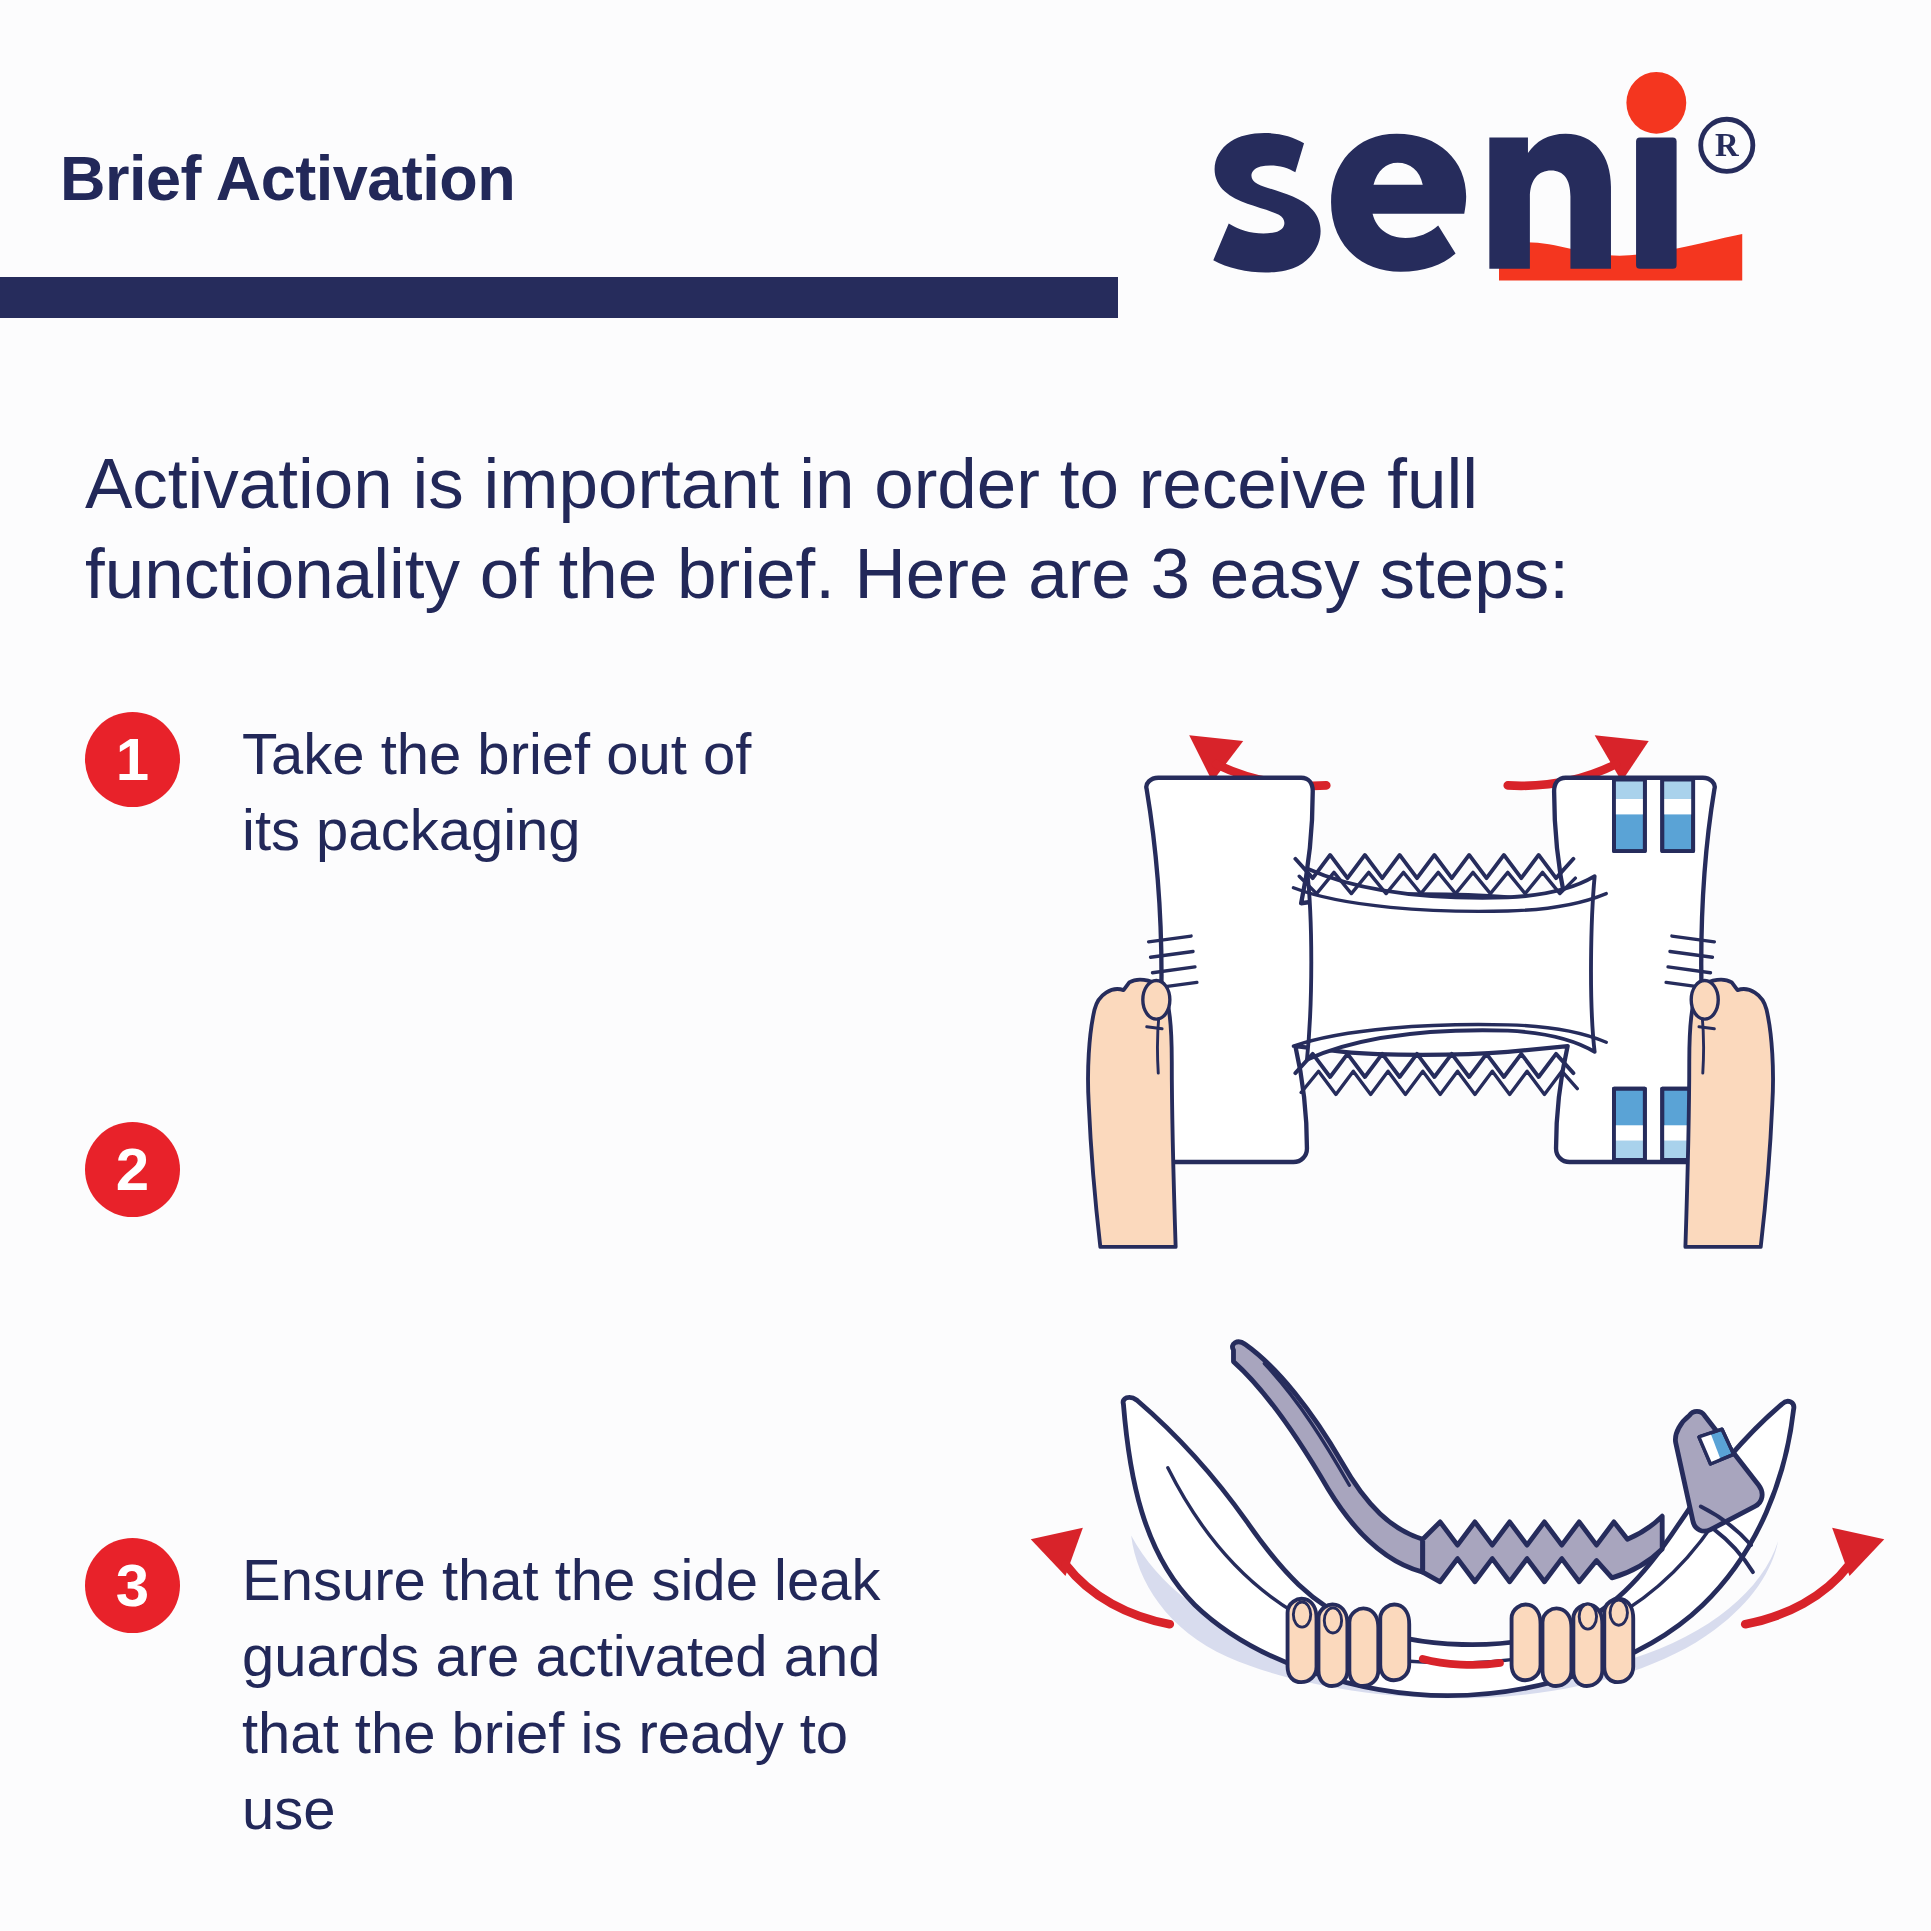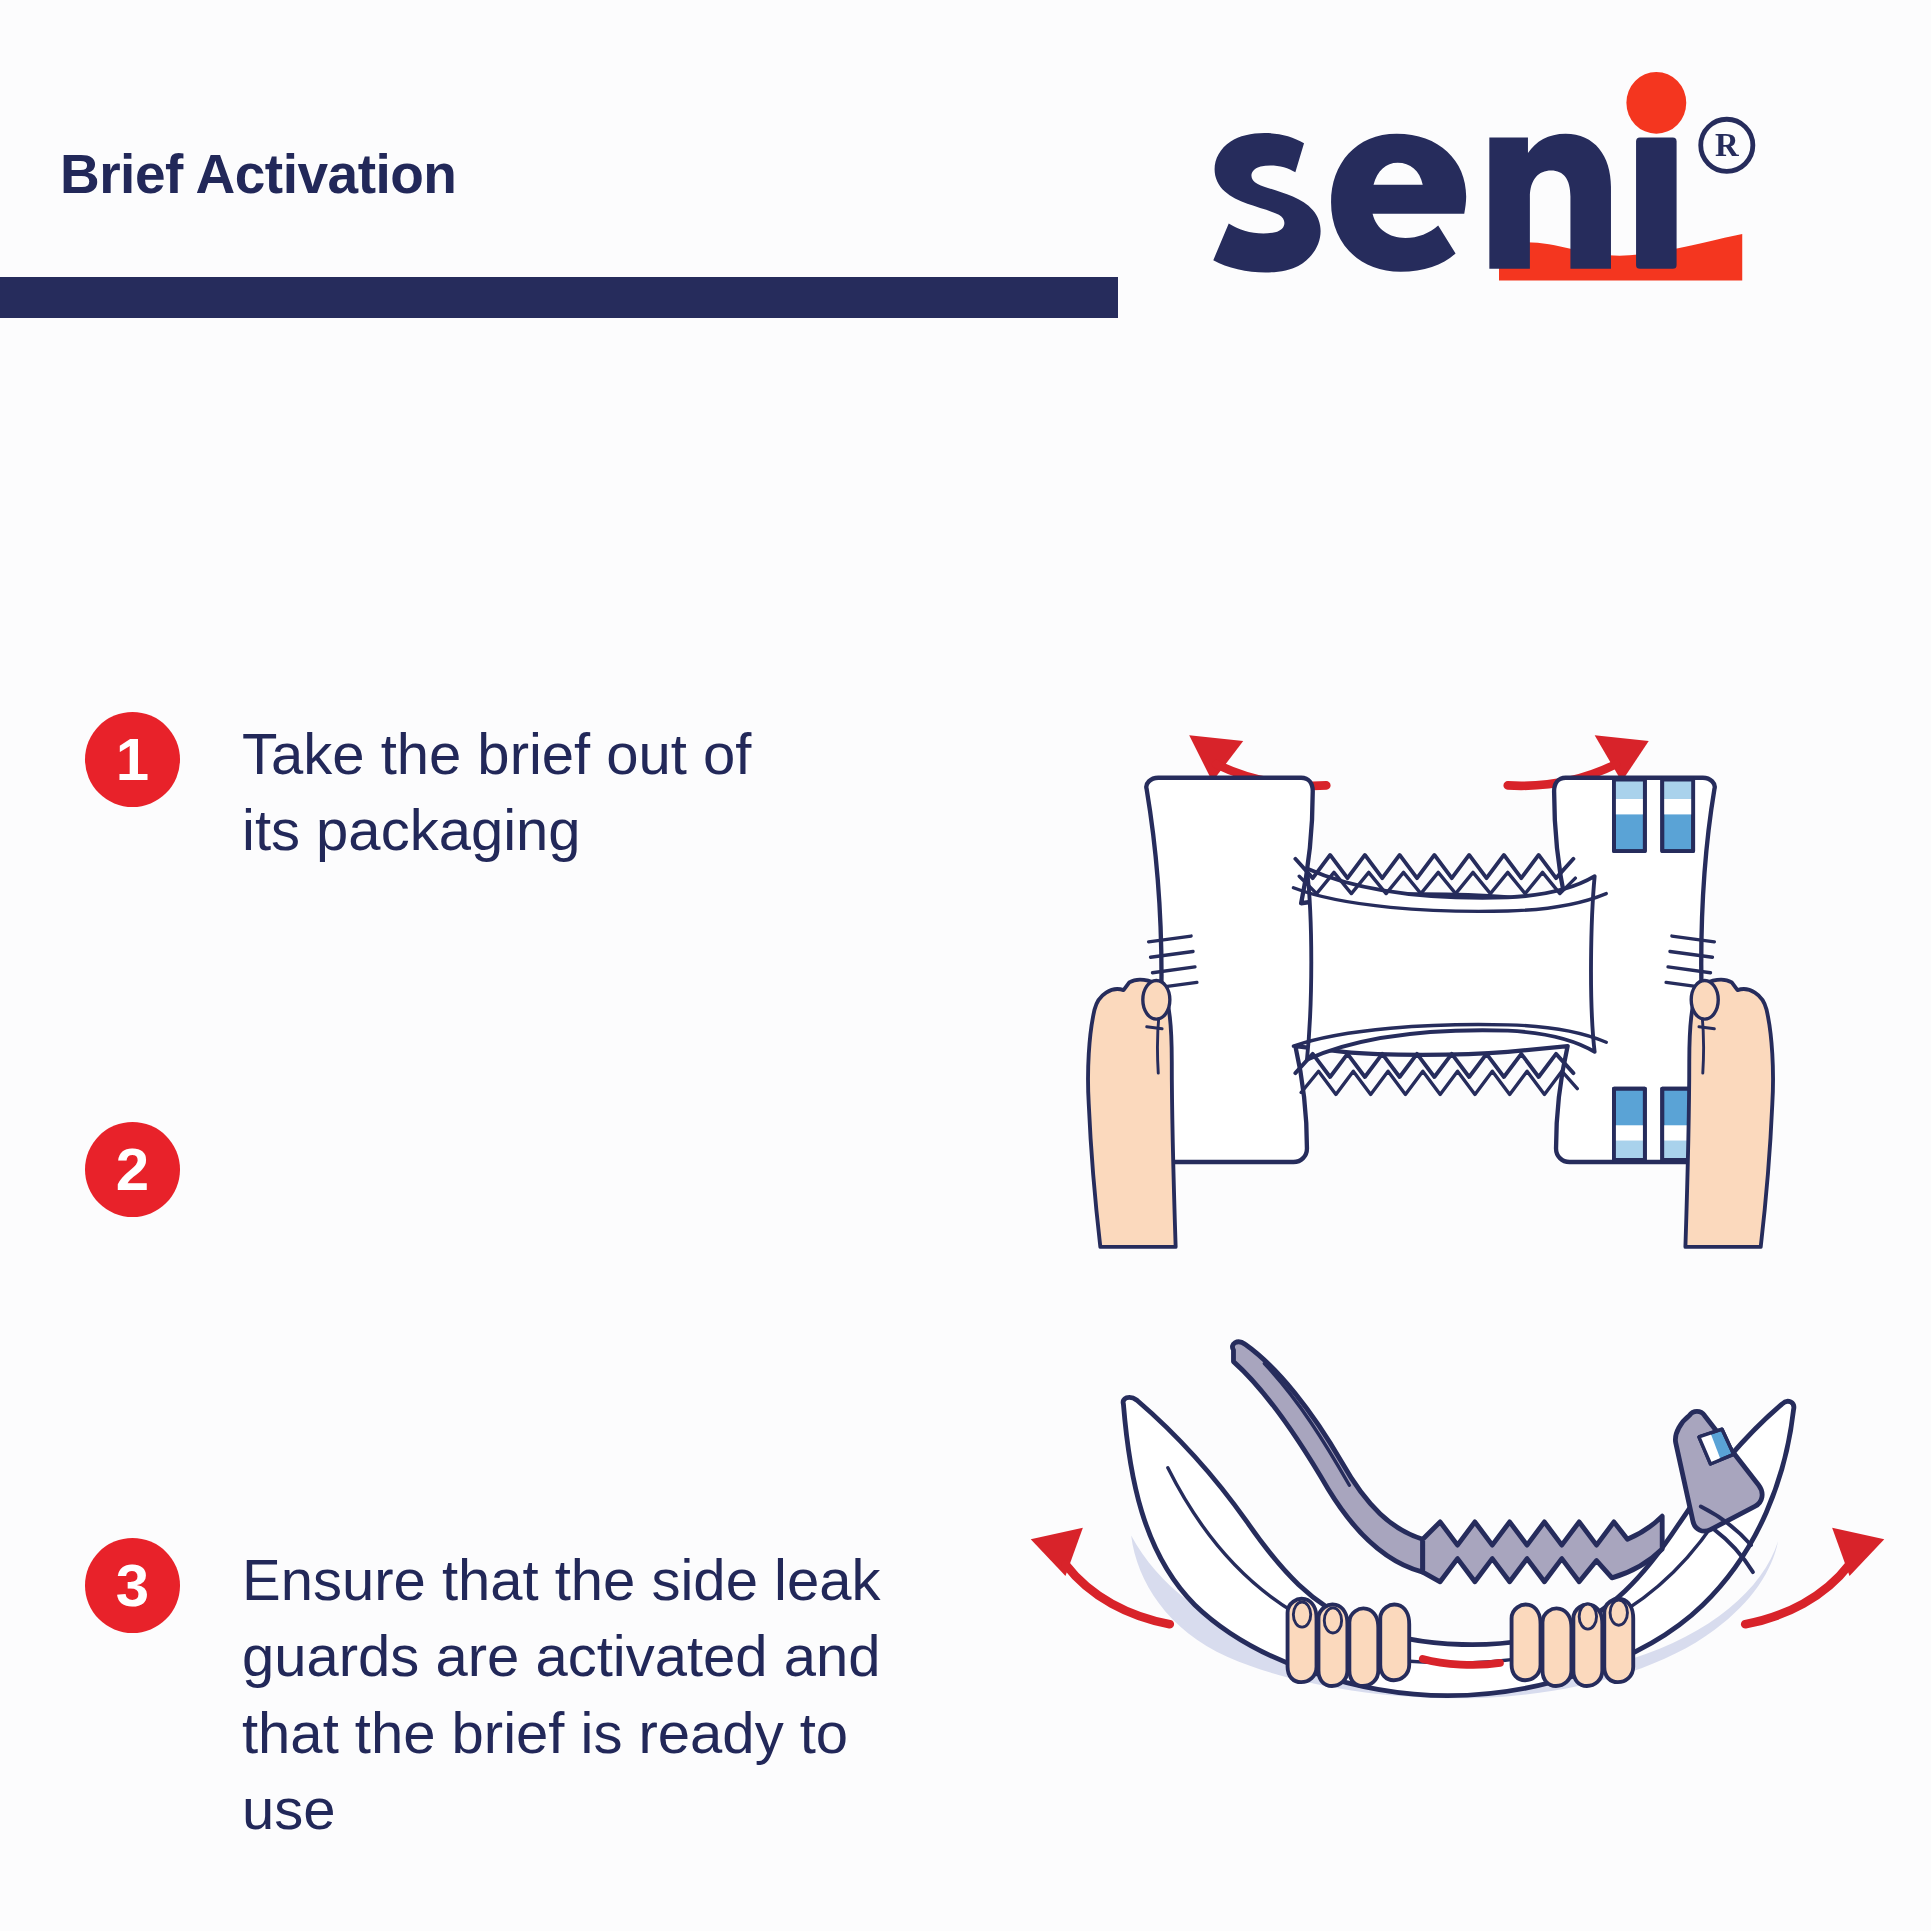--- a/index.html
+++ b/index.html
@@ -19,21 +19,21 @@
     position: relative;
     width: 1931px;
     height: 1931px;
   }
 
   
   .page-title {
     position: absolute;
     left: 60px;
     top: 147px;
-    font-size: 55px;
+    font-size: 63px;
     font-weight: 700;
     color: #222859;
     letter-spacing: -0.5px;
     line-height: 1;
     white-space: nowrap;
   }
   .title-rule {
     position: absolute;
     left: 0;
     top: 277px;
@@ -136,20 +136,21 @@
 
       <ellipse cx="483" cy="34" rx="31" ry="32" fill="#f4361f"></ellipse>
 
       <g fill="none" stroke="#262c5c" stroke-width="5">
         <circle cx="556" cy="78" r="27"></circle>
       </g>
       <text x="556" y="89" text-anchor="middle" font-family="'Liberation Serif', serif" font-size="34" font-weight="700" fill="#262c5c">R</text>
     </svg>
   </div>
 
+  <div class="intro">Activation is important in order to receive full functionality of the brief. Here are 3 easy steps:</div>
 
   <div class="steps">
 
     <div class="step step-1">
       <div class="step-badge">1</div>
       <div class="step-text">Take the brief out of<br>its packaging</div>
     </div>
 
     <div class="step step-2">
       <div class="step-badge">2</div>

